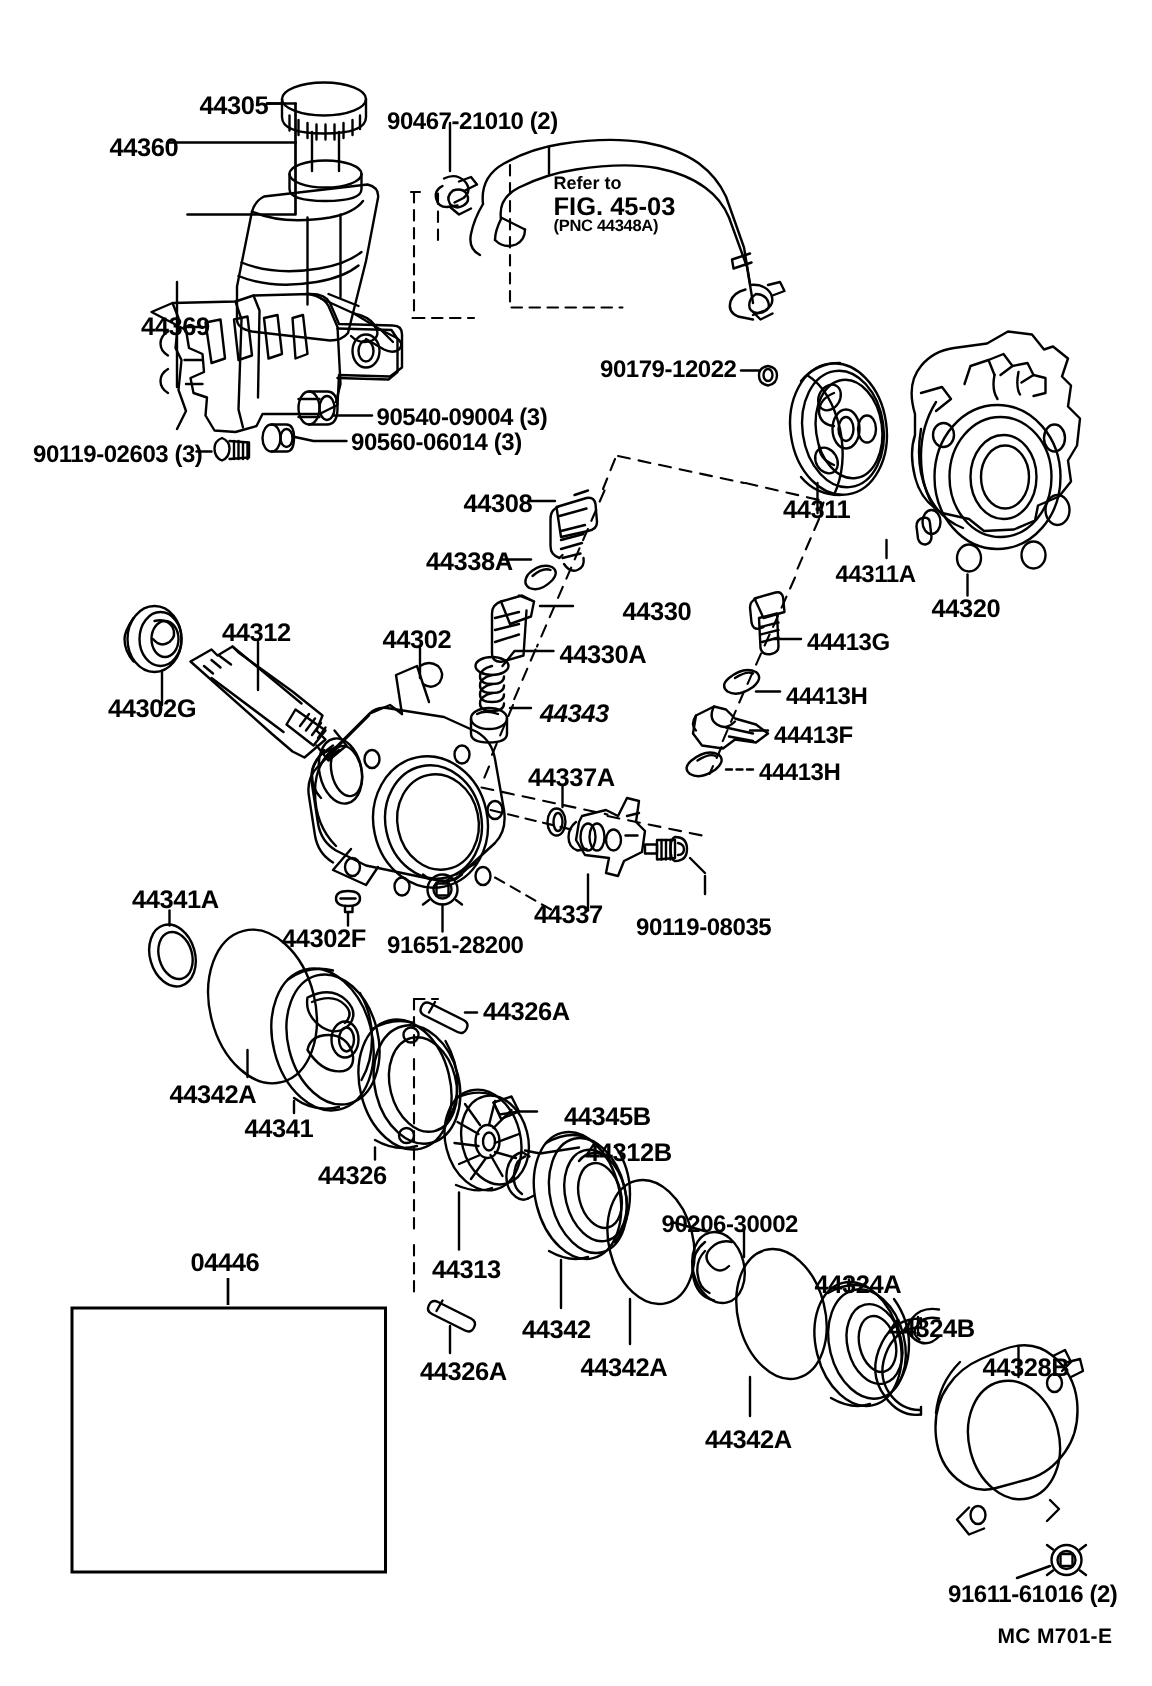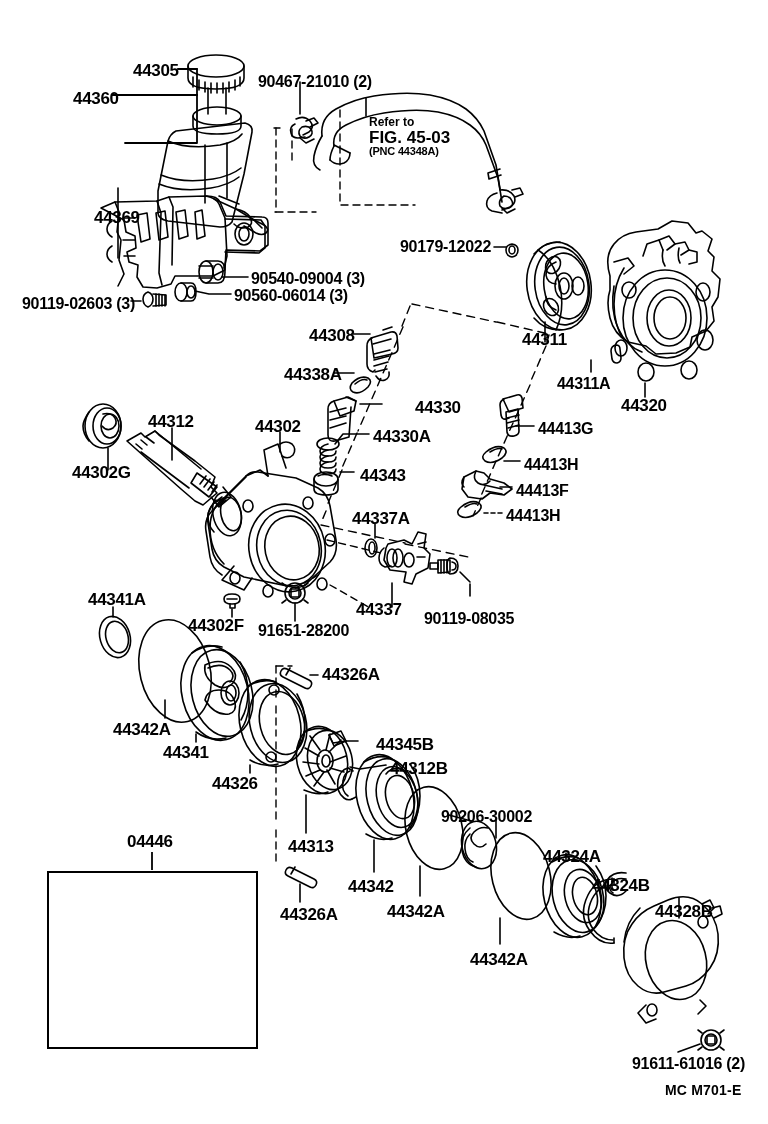--- a/index.html
+++ b/index.html
@@ -655,21 +655,21 @@
     <span class="lbl sm" style="left:234px;top:288px;">90560-06014 (3)</span>
     <span class="lbl sm" style="left:22px;top:296px;">90119-02603 (3)</span>
     <span class="lbl sm" style="left:400px;top:239px;">90179-12022</span>
     <span class="lbl big" style="left:522px;top:331px;">44311</span>
     <span class="lbl sm" style="left:557px;top:376px;">44311A</span>
     <span class="lbl big" style="left:621px;top:397px;">44320</span>
     <span class="lbl big" style="left:309px;top:327px;">44308</span>
     <span class="lbl big" style="left:284px;top:366px;">44338A</span>
     <span class="lbl big" style="left:388px;top:399px;margin-left:27px;">44330</span>
     <span class="lbl big" style="left:373px;top:428px;">44330A</span>
-    <span class="lbl big" style="left:360px;top:467px;">44343</span>
+    <span class="lbl big" style="left:360px;top:467px;font-style:italic;">44343</span>
     <span class="lbl sm" style="left:538px;top:421px;">44413G</span>
     <span class="lbl sm" style="left:524px;top:457px;">44413H</span>
     <span class="lbl sm" style="left:516px;top:483px;">44413F</span>
     <span class="lbl sm" style="left:506px;top:508px;">44413H</span>
     <span class="lbl big" style="left:72px;top:464px;">44302G</span>
     <span class="lbl big" style="left:148px;top:413px;">44312</span>
     <span class="lbl big" style="left:255px;top:418px;">44302</span>
     <span class="lbl big" style="left:352px;top:510px;">44337A</span>
     <span class="lbl big" style="left:356px;top:601px;">44337</span>
     <span class="lbl sm" style="left:424px;top:611px;">90119-08035</span>

